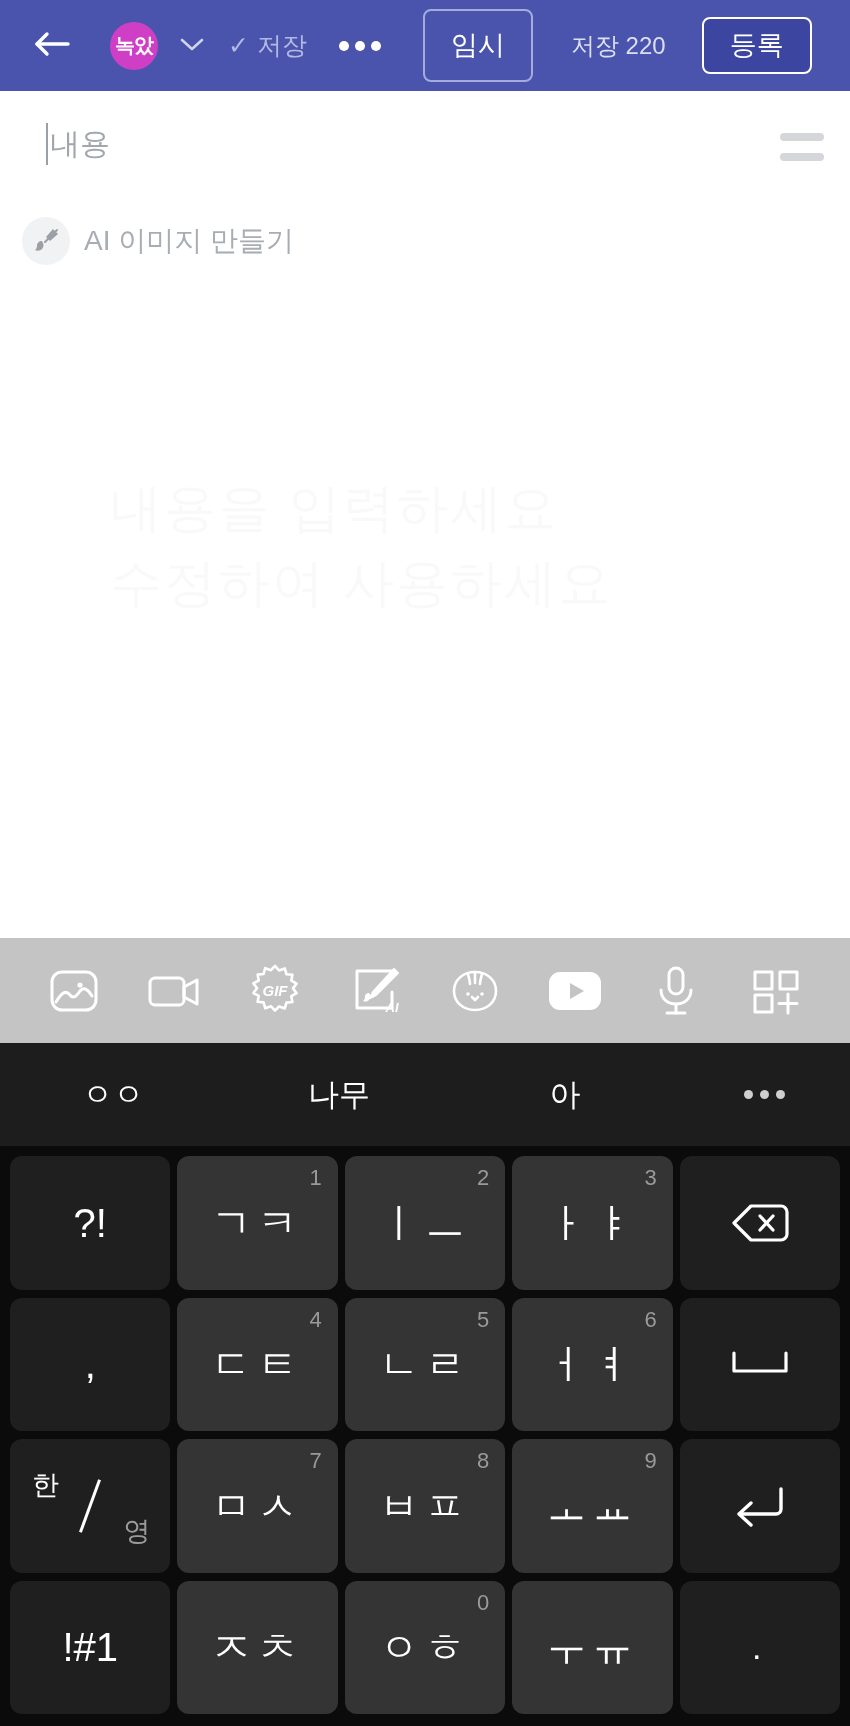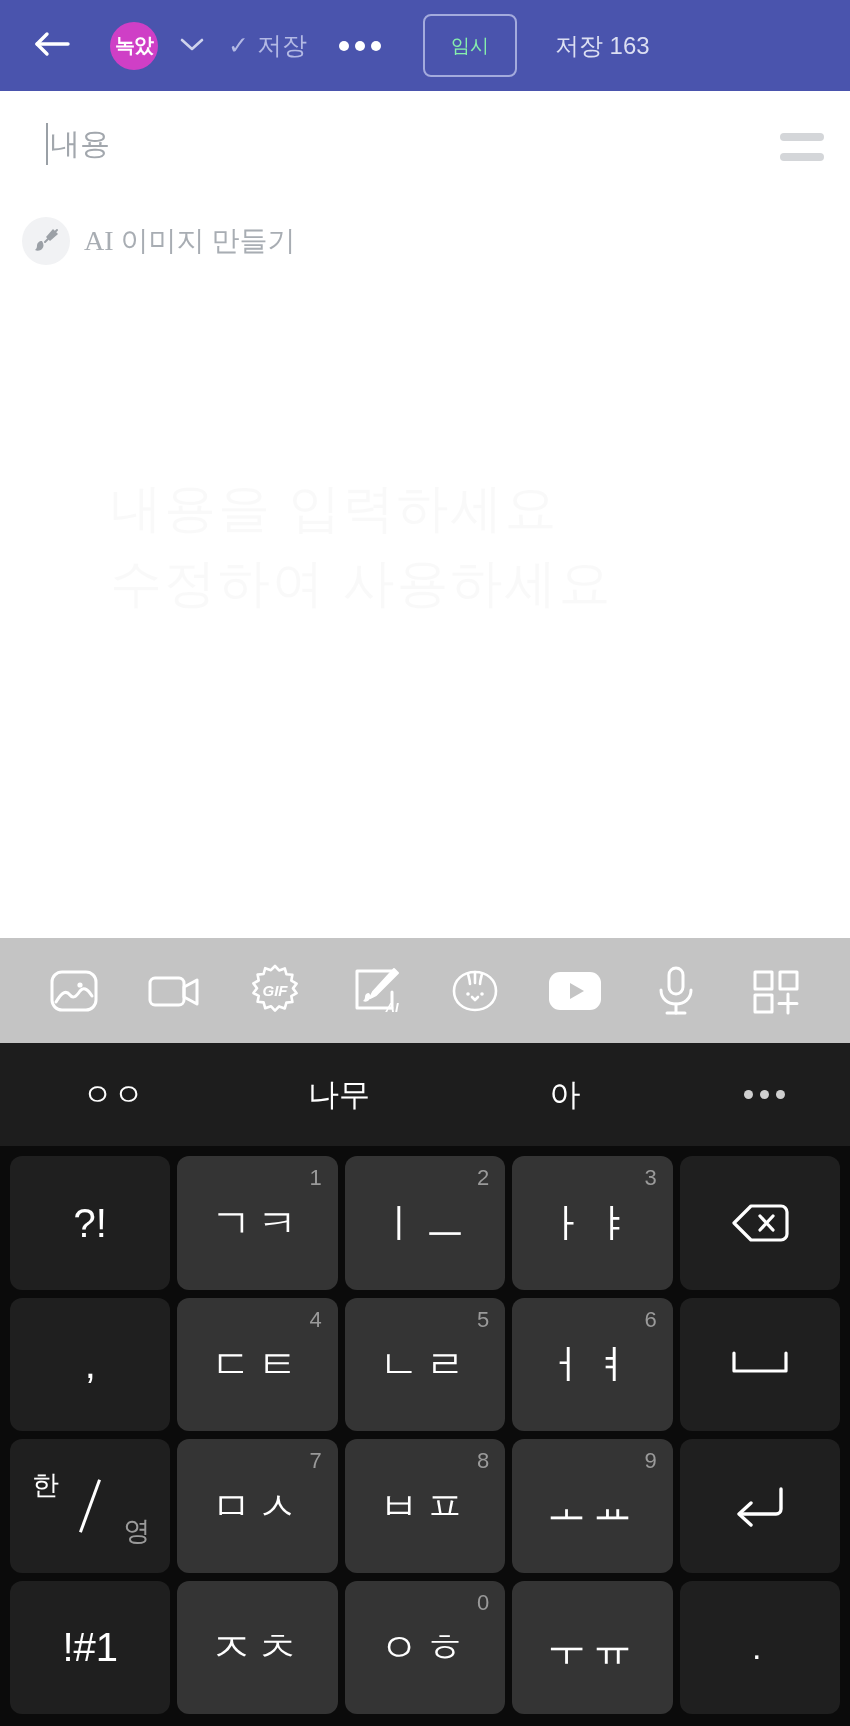--- a/index.html
+++ b/index.html
@@ -65,22 +65,22 @@
   }
   .hdr-dots i {
     width: 10px; height: 10px; border-radius: 50%;
     background: #ffffff; display: block;
   }
 
   .hdr-temp {
     margin-left: 34px;
     border: 2px solid #a4abdd;
     border-radius: 8px;
-    color: #86efac;
-    font-size: 19px;
+    color: #ffffff;
+    font-size: 27px;
     font-weight: 500;
     padding: 20px 26px;
     background: transparent;
     flex: 0 0 auto;
     line-height: 1.05;
   }
 
   .hdr-count {
     margin-left: 30px;
     color: #dcdff2;
@@ -152,21 +152,20 @@
     width: 48px; height: 48px;
     border-radius: 50%;
     background: #f1f2f4;
     display: flex; align-items: center; justify-content: center;
     flex: 0 0 auto;
   }
   .ai-badge svg { width: 30px; height: 30px; }
   .ai-label {
     color: #a8adb3;
     font-size: 28px;
-    font-family: Liberation Serif, serif;
   }
 
   .watermark {
     position: absolute;
     left: 110px;
     top: 380px;
     color: rgba(0,0,0,0.022);
     font-size: 52px;
     line-height: 1.45;
     letter-spacing: 2px;
@@ -312,22 +311,23 @@
   </div>
 
   <div class="hdr-dots">
     <i></i>
     <i></i>
     <i></i>
   </div>
 
   <button class="hdr-temp">임시</button>
 
-  <span class="hdr-count">저장 163</span>
-
+  <span class="hdr-count">저장 220</span>
+
+  <button class="hdr-submit">등록</button>
 </div>
 
 <div id="editor-area">
   <div class="watermark">내용을 입력하세요
 수정하여 사용하세요</div>
 
   <div class="editor-top">
     <div class="body-input-wrap">
       <div class="caret"></div>
       <span class="body-placeholder">내용</span>

